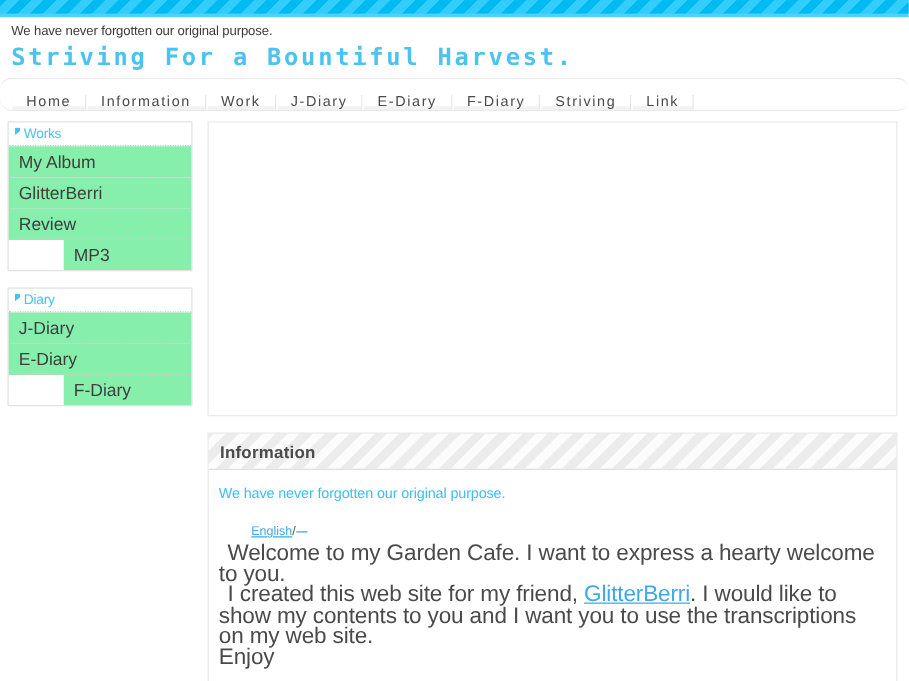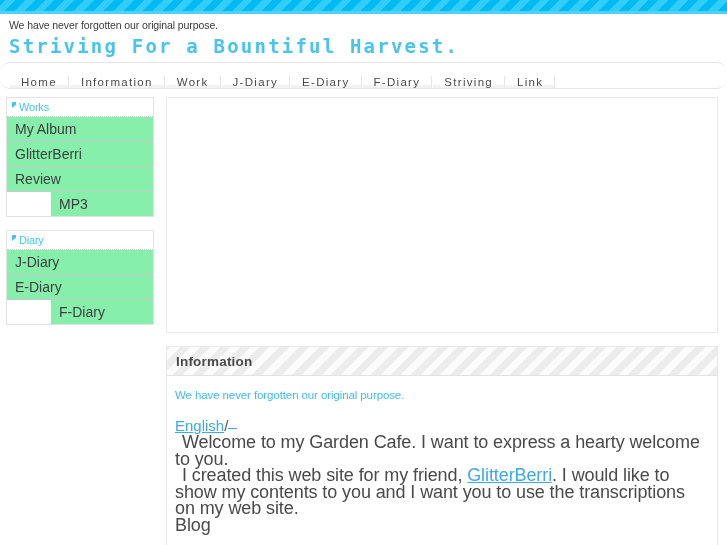--- a/index.html
+++ b/index.html
@@ -179,24 +179,25 @@
     line-height: 15px;
     margin-bottom: 15px;
     letter-spacing: -0.1px;
   }
   a.lnk {
     color: #3da9e8;
     text-decoration: underline;
     cursor: pointer;
   }
   .lang-row {
-    font-size: 15px;
+    font-size: 10px;
     color: #555555;
     line-height: 15px;
     margin-bottom: 1px;
+    margin-left: 26px;
   }
   .lang-blank {
     display: inline-block;
     width: 9px;
     border-bottom: 1px solid #3da9e8;
     vertical-align: 2px;
     cursor: pointer;
   }
   .para {
     font-size: 18px;
@@ -277,21 +278,21 @@
 
         <div class="lang-row">
           <a class="lnk">English</a><span>/</span><span class="lang-blank"></span>
         </div>
 
         <div class="para indent">Welcome to my Garden Cafe. I want to express a hearty welcome to you.</div>
 
         <div class="para indent"><span>I created this web site for my friend, </span><a class="lnk">GlitterBerri</a><span>.  I would like to show my contents to you and I want you to use the transcriptions on my web site.</span></div>
 
 
-        <div class="para">Blog</div>
+        <div class="para">Enjoy</div>
 
         <div class="counter">0</div>
 
       </div>
     </div>
 
   </div>
 </div>
 
 </body></html>

